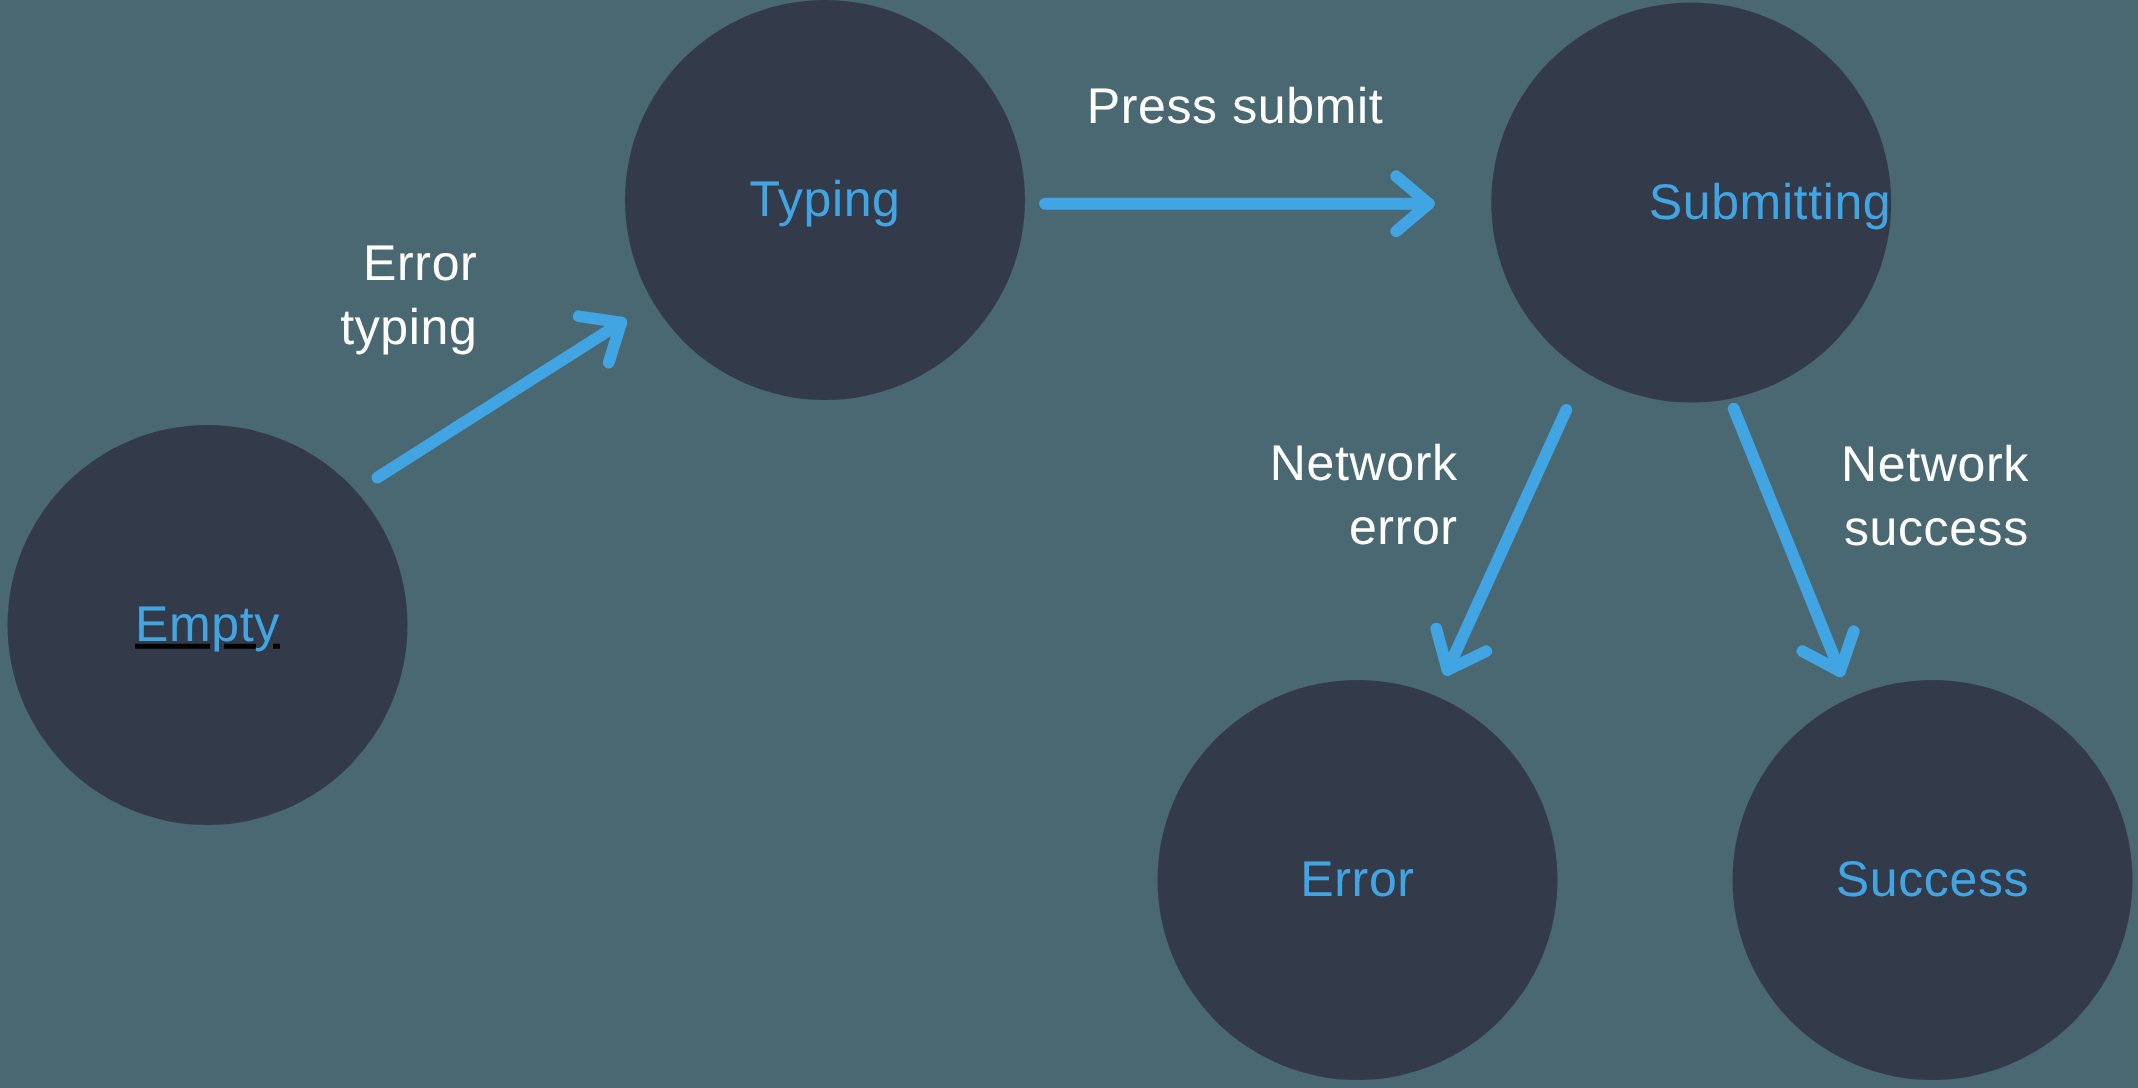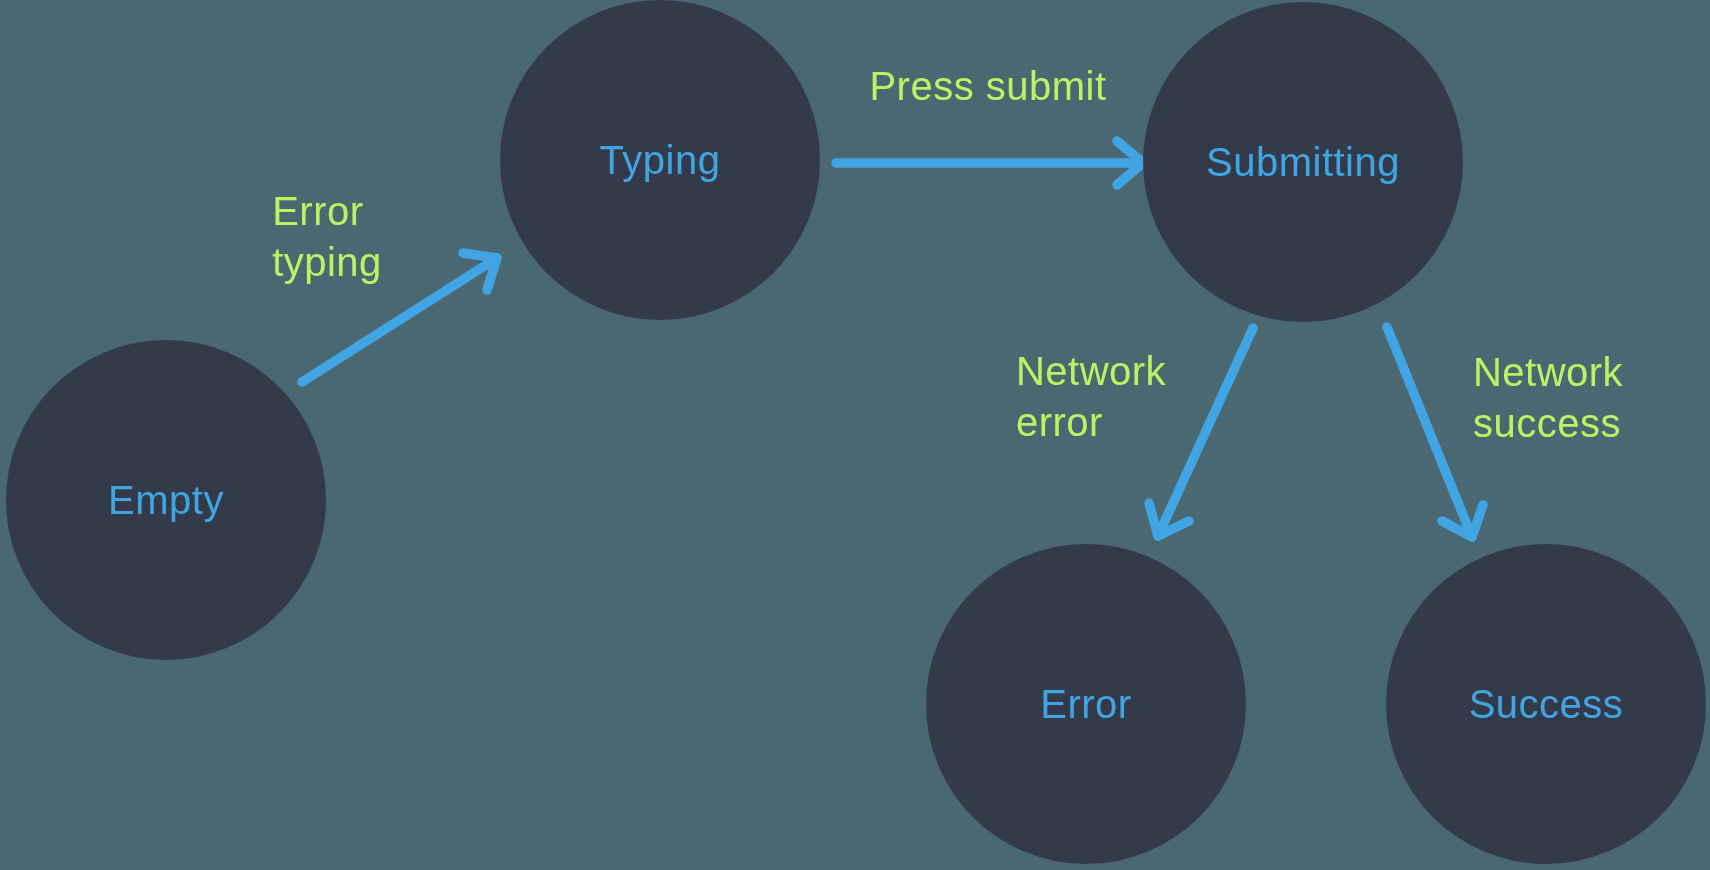--- a/index.html
+++ b/index.html
@@ -46,30 +46,30 @@
   .node-label {
     color: #42a5e3;
     font-size: 40px;
     letter-spacing: 0.5px;
     text-align: center;
     white-space: nowrap;
   }
   .edge-label {
     position: absolute;
     transform: translate(-50%, -50%);
-    color: #bef264;
+    color: #ffffff;
     font-size: 40px;
     line-height: 51px;
     letter-spacing: 0.5px;
-    text-align: left;
+    text-align: right;
     white-space: pre-line;
   }
-  .node-empty      { left: 6px;    top: 340px; }
+  .node-empty      { left: 6px;    top: 340px; text-decoration: underline; }
   .node-typing     { left: 500px;  top: 0px;   }
-  .node-submitting { left: 1143px; top: 2px;   }
+  .node-submitting { left: 1193px; top: 2px; justify-content: flex-end;   }
   .node-error      { left: 926px;  top: 544px; }
   .node-success    { left: 1386px; top: 544px; }
 
   .label-start-typing    { left: 327px;  top: 237px; }
   .label-press-submit    { left: 988px;  top: 86px;  }
   .label-network-error   { left: 1091px; top: 397px; }
   .label-network-success { left: 1548px; top: 398px; }
 </style>
 </head>
 <body>

